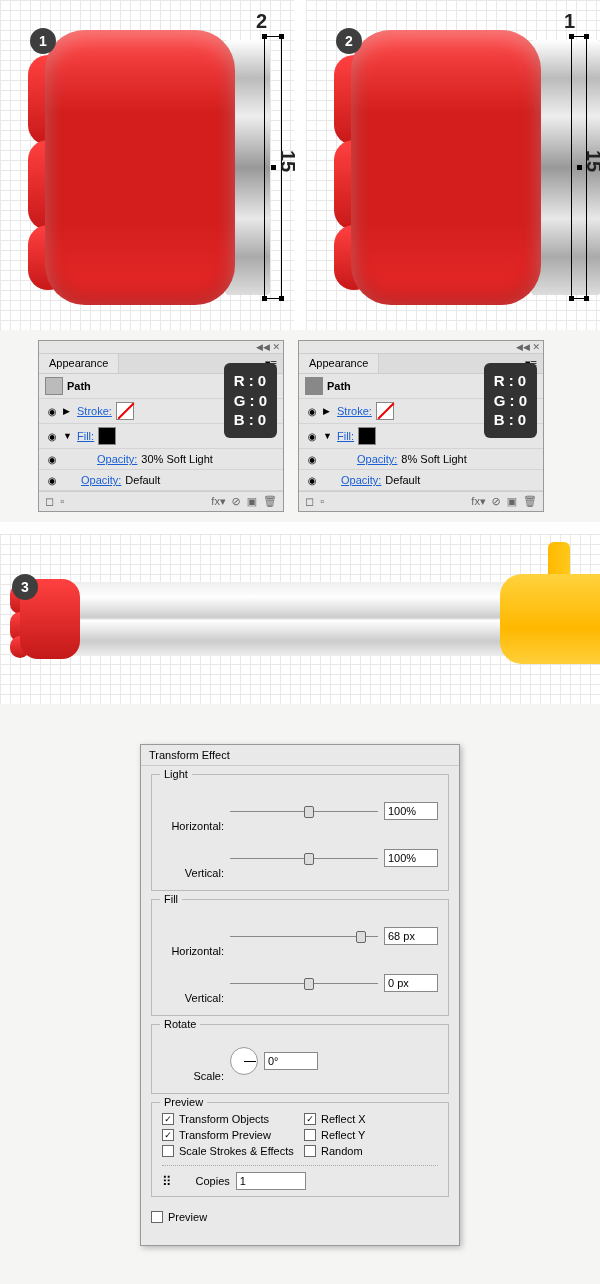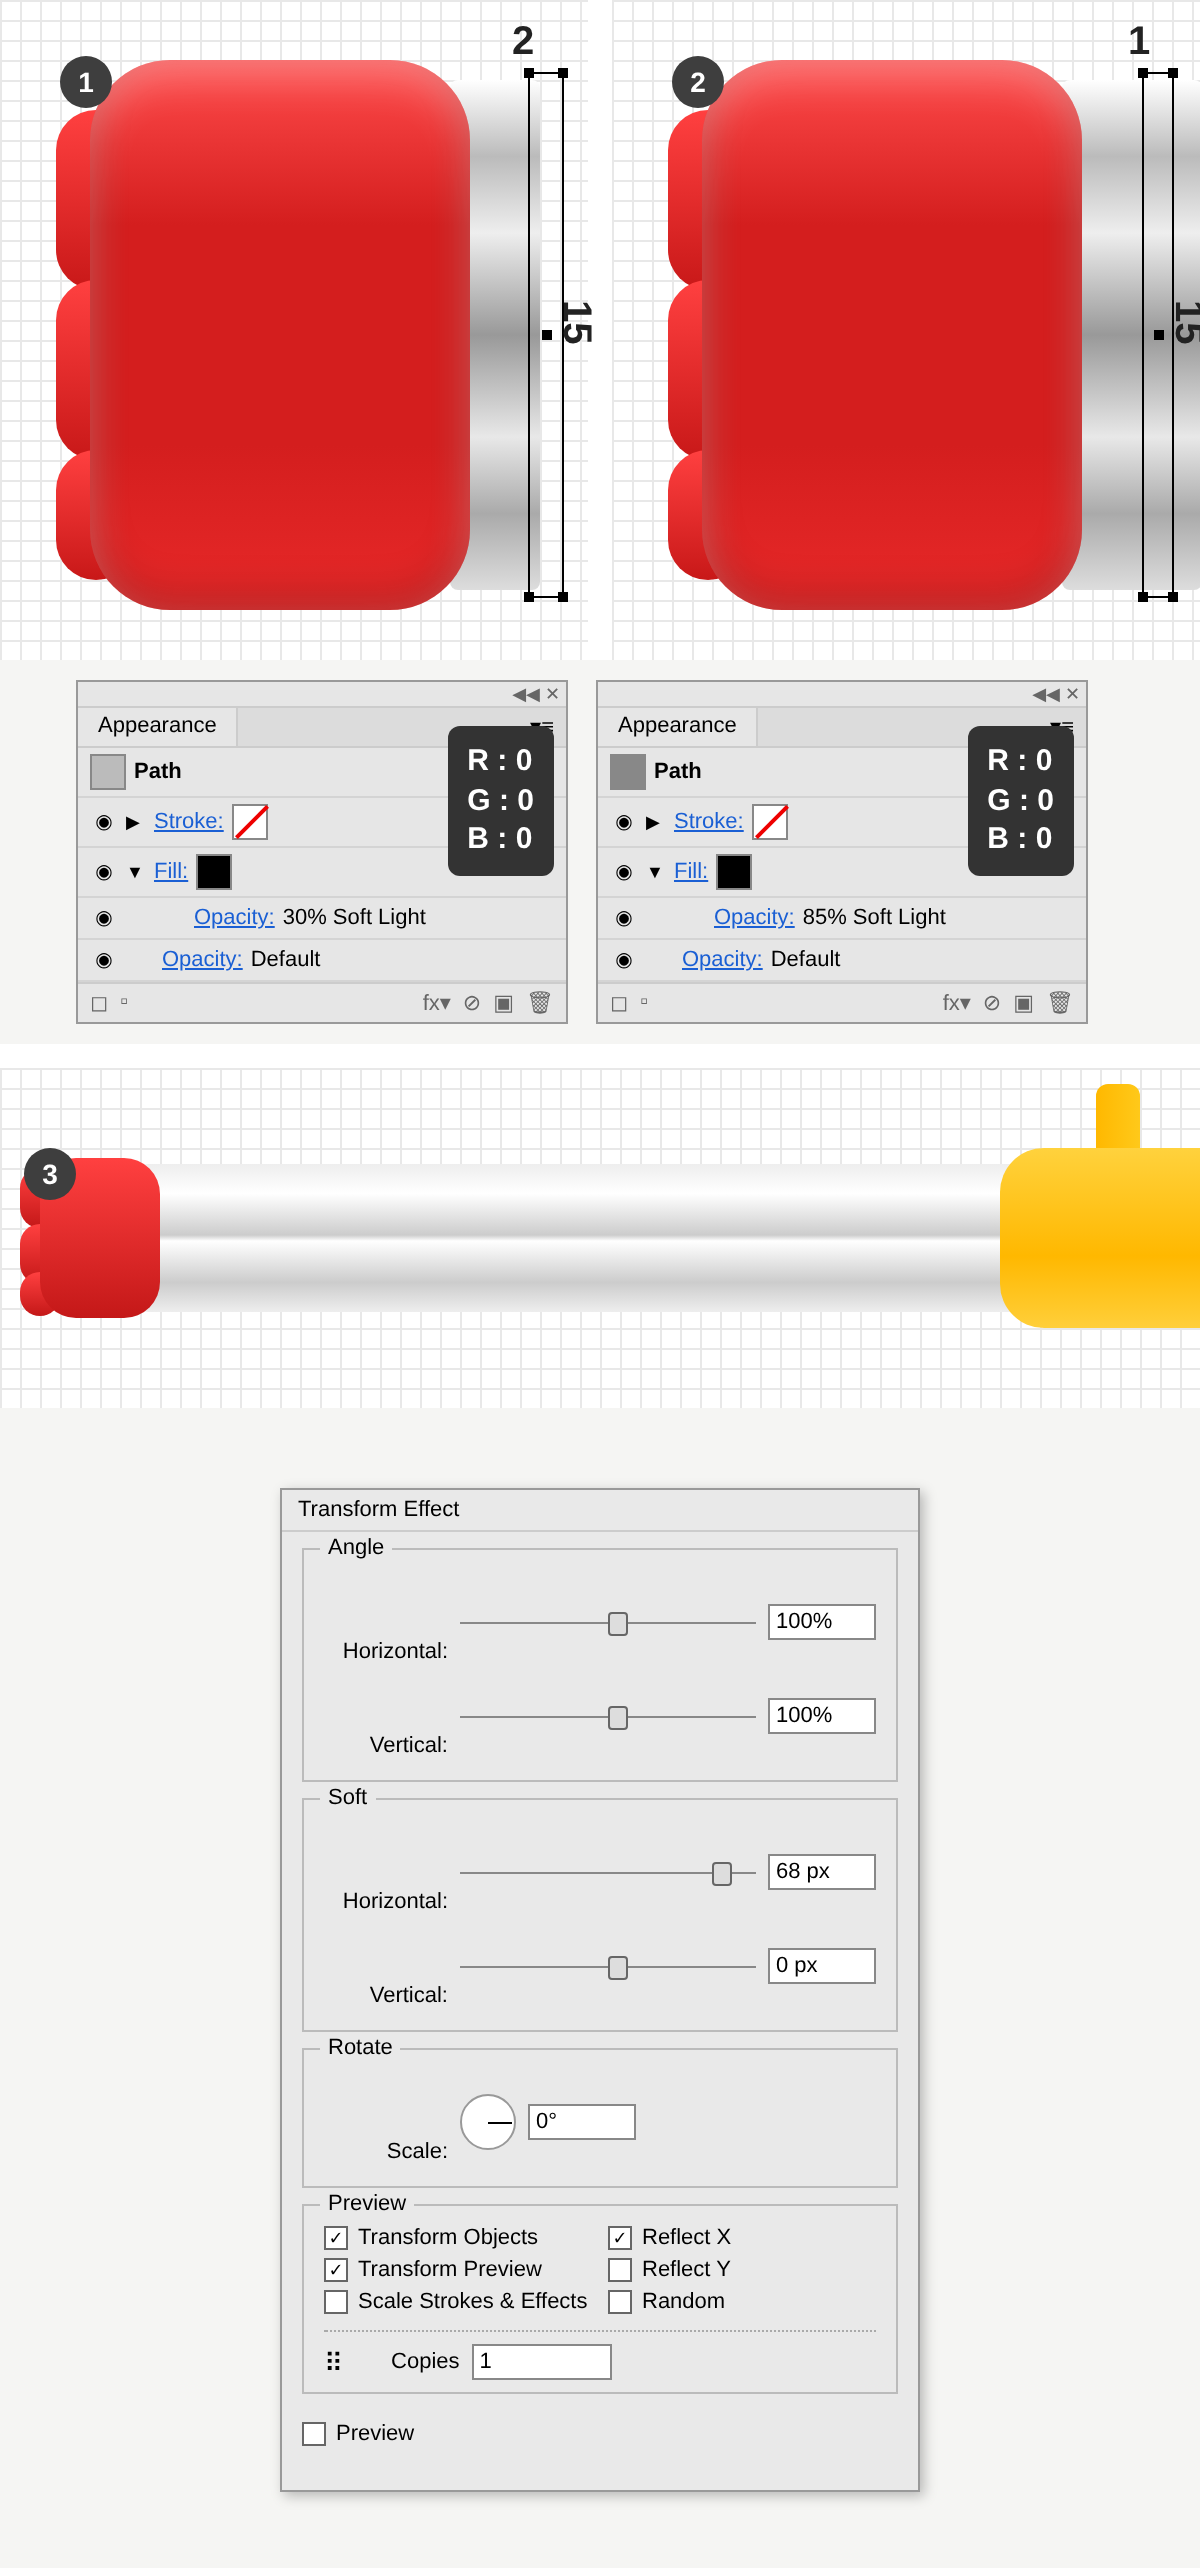--- a/index.html
+++ b/index.html
@@ -195,21 +195,21 @@
     <div class="panel-row">
         <span class="eye">◉</span>
         <span class="tri">▼</span>
         <span class="link-blue">Fill:</span>
         <span class="swatch black"></span>
       </div>
     <div class="panel-row">
         <span class="eye">◉</span>
         <span style="width:30px"></span>
         <span class="link-blue">Opacity:</span>
-        <span>85% Soft Light</span>
+        <span>8% Soft Light</span>
       </div>
     <div class="panel-row">
         <span class="eye">◉</span>
         <span style="width:14px"></span>
         <span class="link-blue">Opacity:</span>
         <span>Default</span>
       </div>
     <div class="panel-footer">
         <span>◻</span>
         <span>▫</span>
@@ -235,41 +235,41 @@
   <div class="s3-ystem"></div>
   <div class="s3-yellow"></div>
   <div class="step-badge" style="left:12px;top:40px">3</div>
 </div>
 
 <div class="dlg-wrap">
 <div class="dialog">
   <div class="dlg-title">Transform Effect</div>
 
   <div class="fieldset">
-    <div class="legend">Angle</div>
+    <div class="legend">Light</div>
     <div class="frow">
           <label>Horizontal:</label>
       <div class="slider">
             <div class="slider-track"></div>
             <div class="slider-thumb" style="left:50%"></div>
           </div>
       <input class="ifield" value="100%" style="">
         </div>
     <div class="frow">
           <label>Vertical:</label>
       <div class="slider">
             <div class="slider-track"></div>
             <div class="slider-thumb" style="left:50%"></div>
           </div>
       <input class="ifield" value="100%" style="">
         </div>
   </div>
 
   <div class="fieldset">
-    <div class="legend">Soft</div>
+    <div class="legend">Fill</div>
     <div class="frow">
           <label>Horizontal:</label>
       <div class="slider">
             <div class="slider-track"></div>
             <div class="slider-thumb" style="left:85%"></div>
           </div>
       <input class="ifield" value="68 px" style="">
         </div>
     <div class="frow">
           <label>Vertical:</label>

